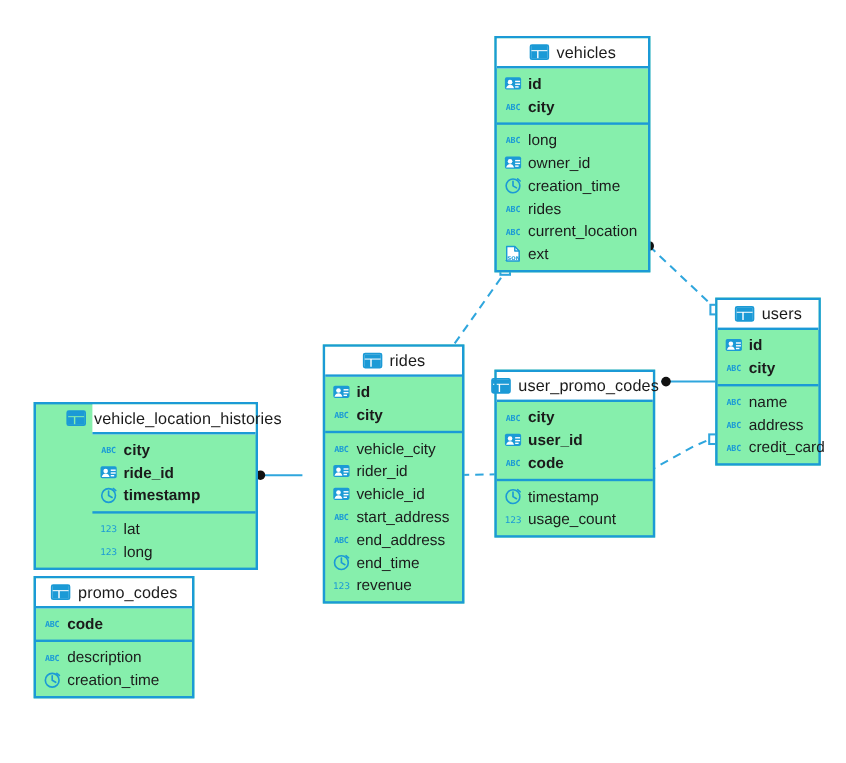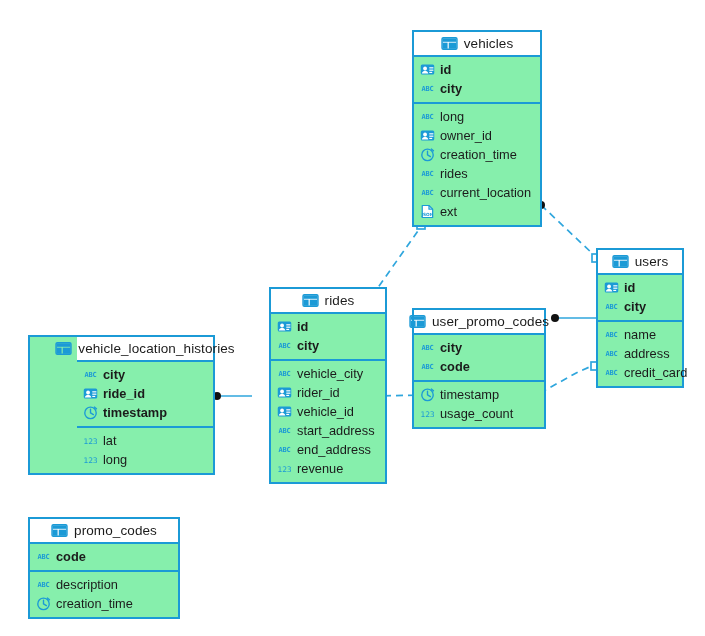--- a/index.html
+++ b/index.html
@@ -207,20 +207,33 @@
         <div class="col-row key">
           <span class="ico">
             <svg viewBox="0 0 18 16">
               <text x="9" y="11.6" text-anchor="middle" font-family="DejaVu Sans Mono, monospace" font-size="8.4" font-weight="bold" fill="#1b9ad6" letter-spacing="-0.2">ABC</text>
             </svg>
           </span>
           <span class="col-name">city</span>
         </div>
         <div class="col-row key">
           <span class="ico">
+            <svg viewBox="0 0 16 16">
+              <rect x="0.8" y="2.6" width="14.4" height="10.8" rx="1.6" fill="#1b9ad6"></rect>
+              <circle cx="5.4" cy="6.9" r="2.05" fill="#ffffff"></circle>
+              <path d="M1.9 12.3c0.5-2.1 2-3.1 3.5-3.1s3 1 3.5 3.1z" fill="#ffffff"></path>
+              <rect x="9.9" y="5.6" width="4.4" height="1.25" fill="#ffffff"></rect>
+              <rect x="9.9" y="8.1" width="4.4" height="1.25" fill="#ffffff"></rect>
+              <rect x="9.9" y="10.5" width="3.1" height="1.25" fill="#ffffff"></rect>
+            </svg>
+          </span>
+          <span class="col-name">user_id</span>
+        </div>
+        <div class="col-row key">
+          <span class="ico">
             <svg viewBox="0 0 18 16">
               <text x="9" y="11.6" text-anchor="middle" font-family="DejaVu Sans Mono, monospace" font-size="8.4" font-weight="bold" fill="#1b9ad6" letter-spacing="-0.2">ABC</text>
             </svg>
           </span>
           <span class="col-name">code</span>
         </div>
       </div>
       <div class="tbl-section">
         <div class="col-row">
           <span class="ico">
@@ -385,20 +398,30 @@
         <div class="col-row">
           <span class="ico">
             <svg viewBox="0 0 18 16">
               <text x="9" y="11.6" text-anchor="middle" font-family="DejaVu Sans Mono, monospace" font-size="8.4" font-weight="bold" fill="#1b9ad6" letter-spacing="-0.2">ABC</text>
             </svg>
           </span>
           <span class="col-name">end_address</span>
         </div>
         <div class="col-row">
           <span class="ico">
+            <svg viewBox="0 0 16 16">
+              <circle cx="8" cy="8.4" r="6.1" fill="none" stroke="#1b9ad6" stroke-width="1.45"></circle>
+              <path d="M8 4.4 L8 8.4 L11.1 10.2" fill="none" stroke="#1b9ad6" stroke-width="1.45" stroke-linecap="round" stroke-linejoin="round"></path>
+              <path d="M12.1 2.2 L14.4 4.1" stroke="#1b9ad6" stroke-width="1.4" stroke-linecap="round"></path>
+            </svg>
+          </span>
+          <span class="col-name">end_time</span>
+        </div>
+        <div class="col-row">
+          <span class="ico">
             <svg viewBox="0 0 18 16">
               <text x="9" y="11.8" text-anchor="middle" font-family="DejaVu Sans, sans-serif" font-size="9.2" fill="#1b9ad6" letter-spacing="-0.3">123</text>
             </svg>
           </span>
           <span class="col-name">revenue</span>
         </div>
       </div>
     </div>
     <div class="table-card" style="left: 28px; top: 335px; width: 187px; padding-left: 47px;">
       <div class="tbl-header">
@@ -457,21 +480,21 @@
         <div class="col-row">
           <span class="ico">
             <svg viewBox="0 0 18 16">
               <text x="9" y="11.8" text-anchor="middle" font-family="DejaVu Sans, sans-serif" font-size="9.2" fill="#1b9ad6" letter-spacing="-0.3">123</text>
             </svg>
           </span>
           <span class="col-name">long</span>
         </div>
       </div>
     </div>
-    <div class="table-card" style="left: 28px; top: 517px; width: 152px;">
+    <div class="table-card" style="left: 28px; top: 480px; width: 134px;">
       <div class="tbl-header">
         <span class="ico ico-tbl">
           <svg viewBox="0 0 16 16">
             <rect x="1" y="2.5" width="14" height="11" rx="1.2" fill="none" stroke="#1b9ad6" stroke-width="1.4"></rect>
             <rect x="1.6" y="3.1" width="12.8" height="3.3" fill="#1b9ad6"></rect>
             <rect x="7.3" y="7.2" width="7.1" height="5.8" fill="#1b9ad6"></rect>
             <rect x="1.6" y="7.2" width="4.6" height="5.8" fill="#1b9ad6"></rect>
           </svg>
         </span>
         <span class="tbl-title">promo_codes</span>

